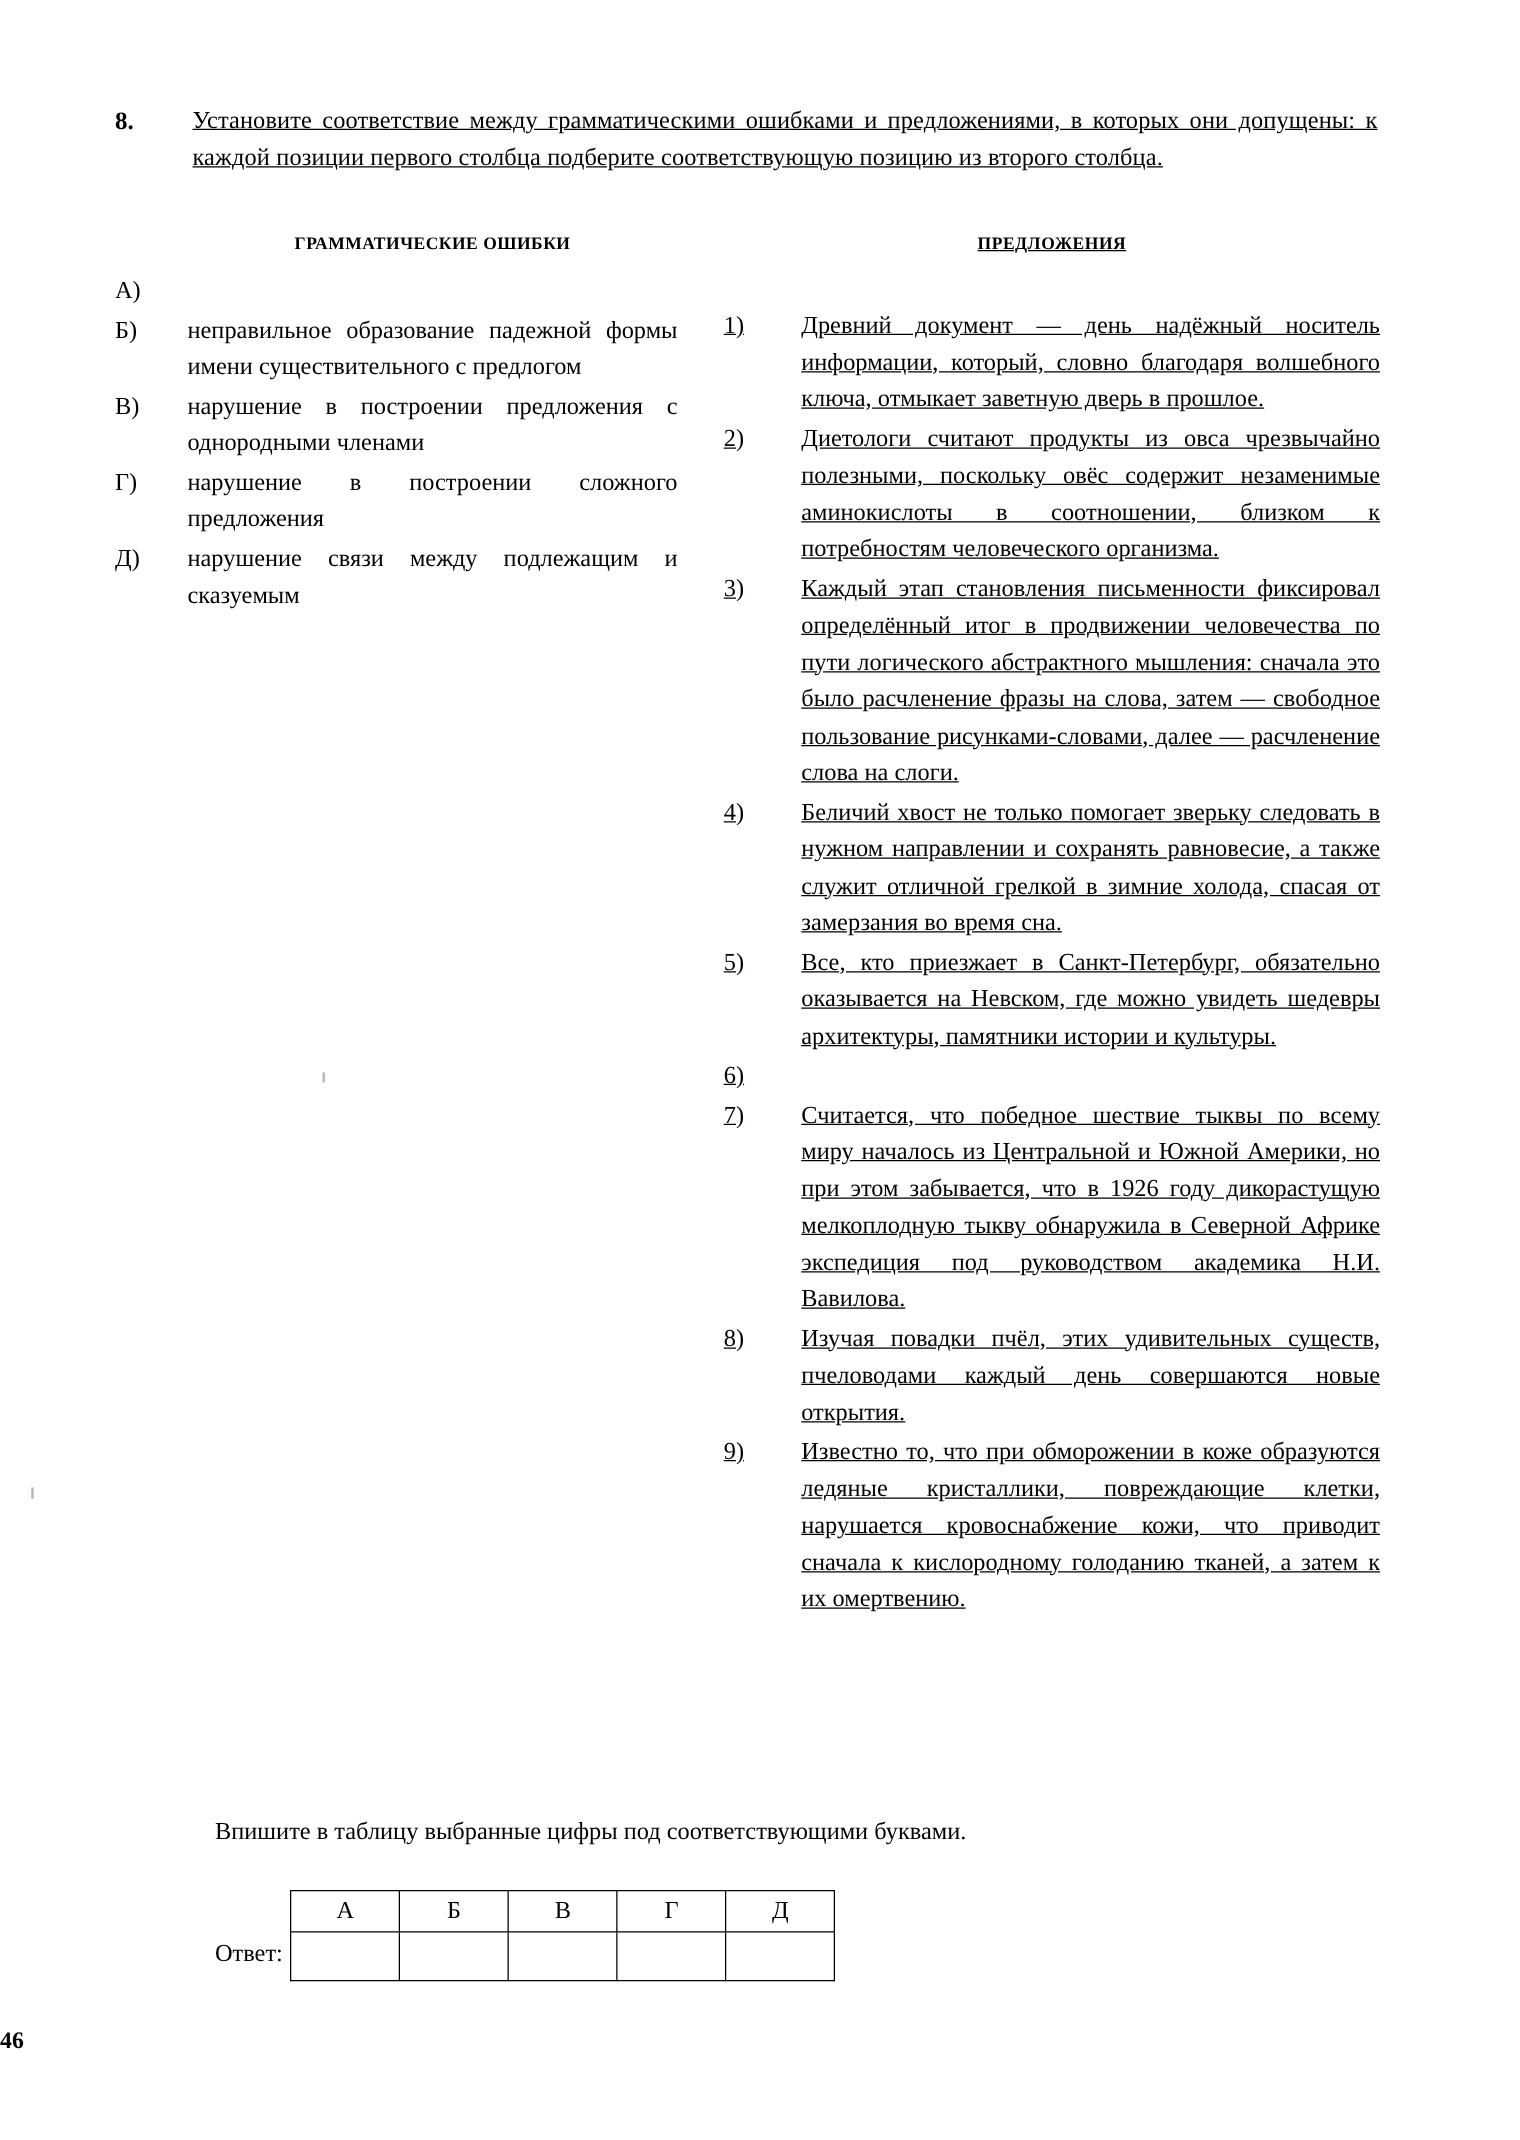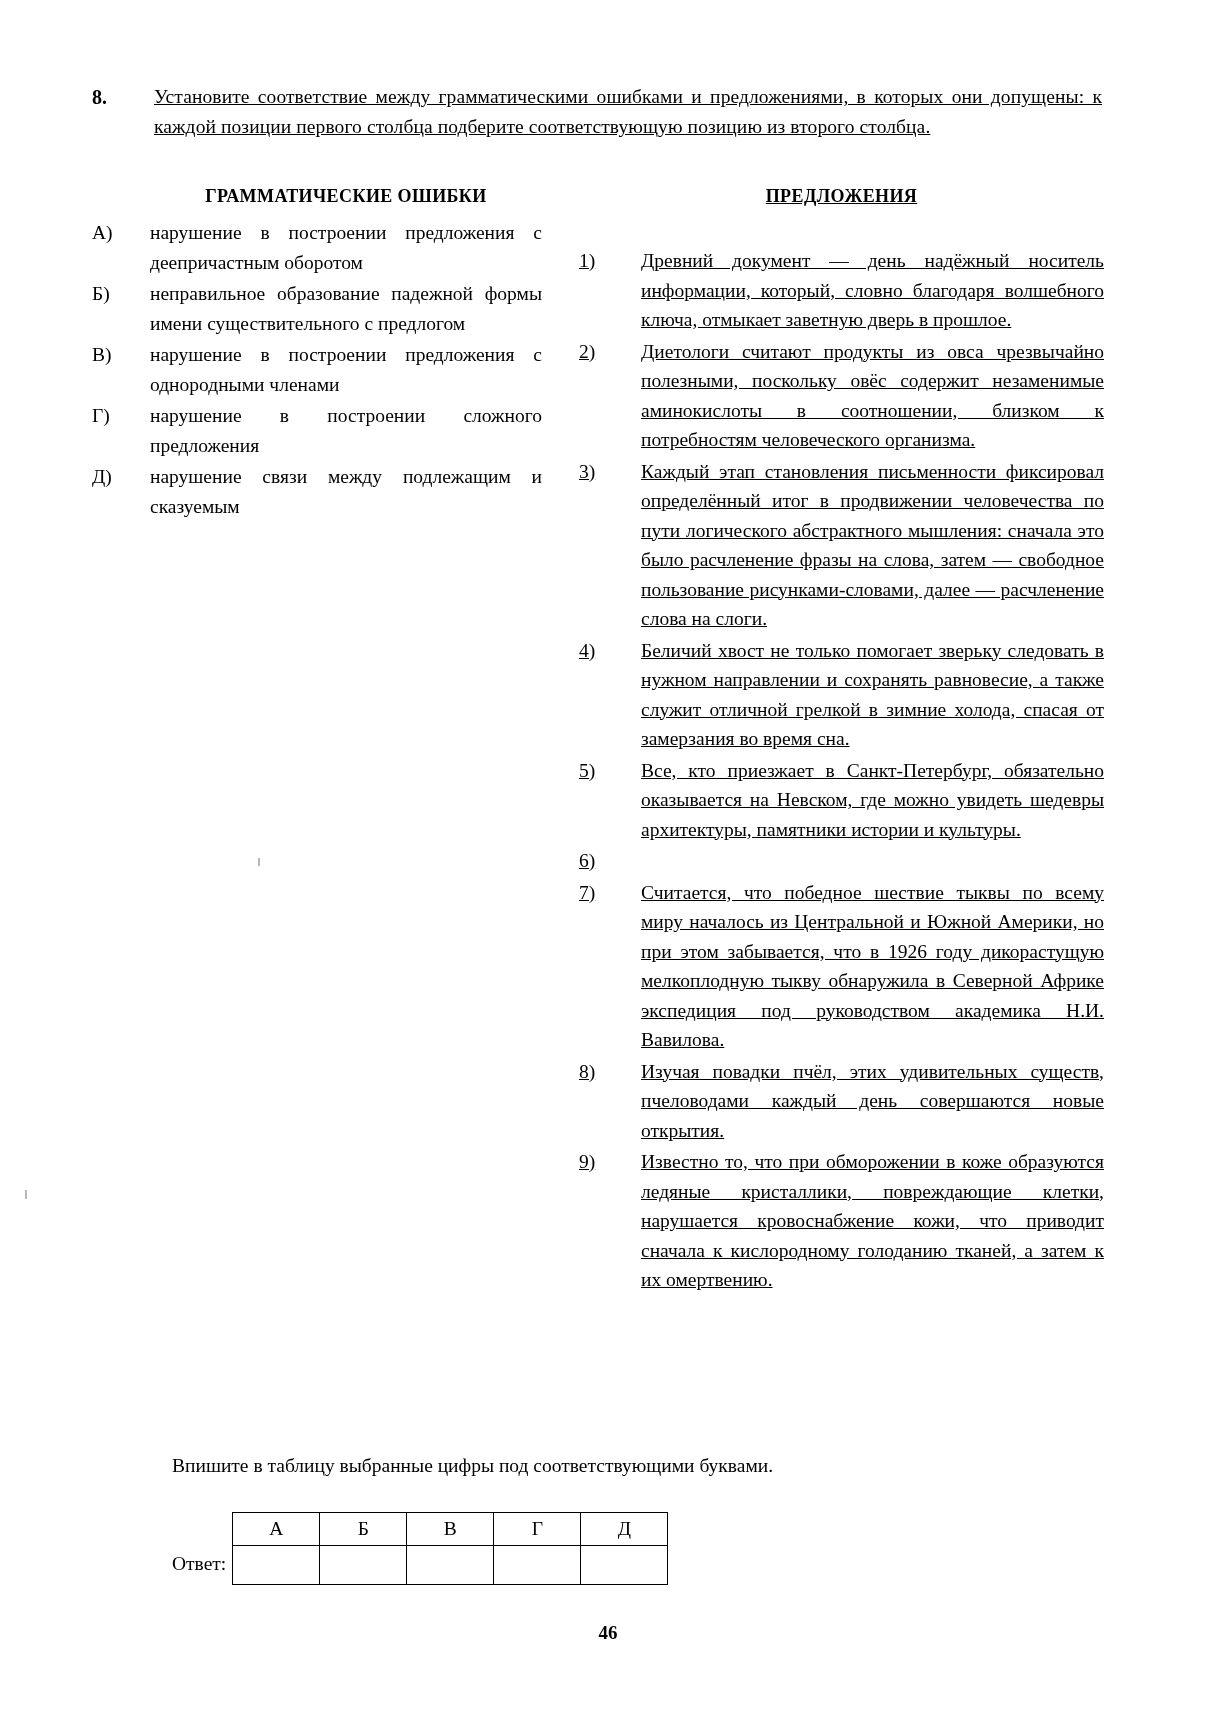--- a/index.html
+++ b/index.html
@@ -66,21 +66,21 @@
   .col-right {
     position: absolute;
     left: 487px;
     top: 0;
     width: 525px;
     text-decoration: underline;
   }
   .col-title {
     text-align: center;
     font-weight: bold;
-    font-size: 18px;
+    font-size: 14px;
     line-height: 28px;
     letter-spacing: 0.4px;
   }
   .col-title.left-title {
     width: 372px;
     margin-left: 68px;
   }
   .col-title.right-title {
     width: 100%;
   }
@@ -148,21 +148,21 @@
   }
   table.answer tr.blank td {
     height: 36px;
   }
 
   .page-number {
     position: absolute;
     left: 0;
     top: 1622px;
     width: 1216px;
-    text-align: center;
+    text-align: left;
     font-size: 19px;
     font-weight: bold;
   }
 
   
   .speck {
     position: absolute;
     background: #b8b8b8;
   }
 </style>
@@ -179,21 +179,20 @@
     <div class="task-text">Установите соответствие между грамматическими ошибками и предложениями, в которых они допущены: к каждой позиции первого столбца подберите соответствующую позицию из второго столбца.</div>
   </div>
 
   <div class="columns">
 
     <div class="col-left">
       <div class="col-title left-title">ГРАММАТИЧЕСКИЕ ОШИБКИ</div>
 
       <div class="item" style="margin-top:8px;">
         <div class="item-marker">А)</div>
-        <div class="item-body">нарушение в построении предложения с деепричастным оборотом</div>
       </div>
       <div class="item">
         <div class="item-marker">Б)</div>
         <div class="item-body">неправильное образование падежной формы имени существительного с предлогом</div>
       </div>
       <div class="item">
         <div class="item-marker">В)</div>
         <div class="item-body">нарушение в построении предложения с однородными членами</div>
       </div>
       <div class="item">

